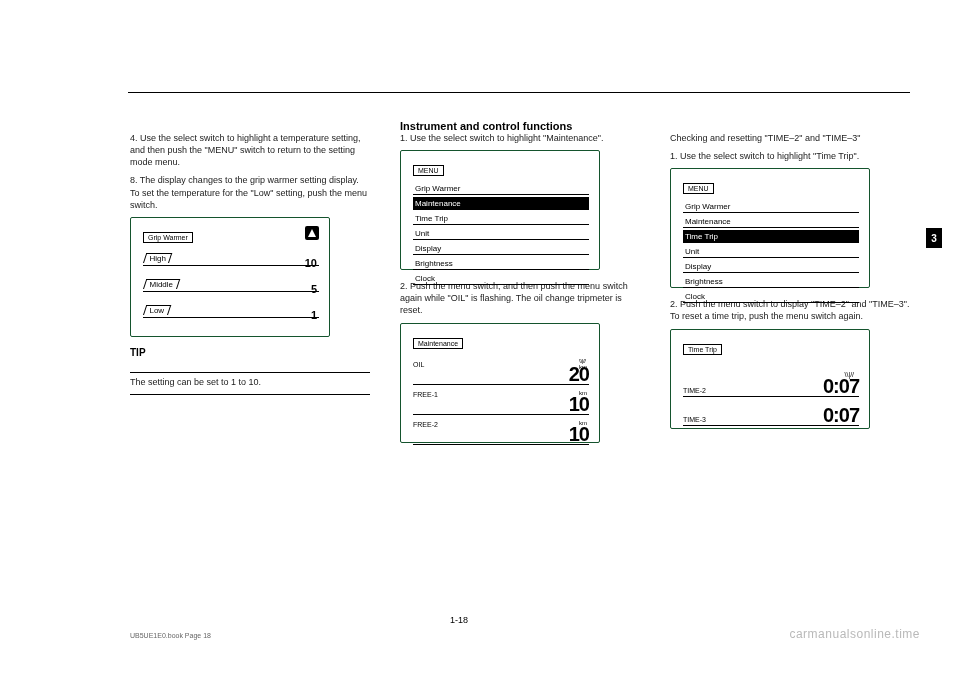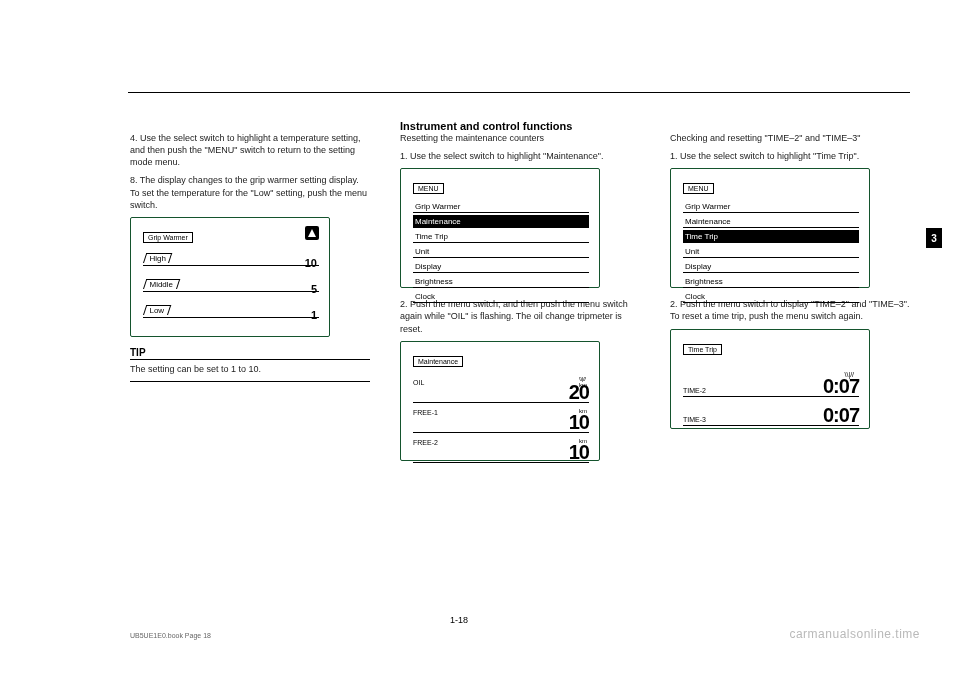--- a/index.html
+++ b/index.html
@@ -4,21 +4,21 @@
 <style>
   * { box-sizing: border-box; margin: 0; padding: 0; }
   html, body { width: 960px; height: 679px; background: #fff; font-family: Arial, Helvetica, sans-serif; color: #000; }
   .page { position: relative; width: 960px; height: 679px; }
   .col { position: absolute; }
   .col1 { left: 130px; top: 132px; width: 240px; }
   .col2 { left: 400px; top: 132px; width: 240px; }
   .col3 { left: 670px; top: 132px; width: 240px; }
   .para { font-size: 9px; line-height: 1.35; margin-bottom: 6px; color: #222; }
   .tip-block { margin-top: 6px; }
-  .tip-label { font-weight: bold; font-size: 10px; border-bottom: 1px solid #000; display: block; width: 100%; padding-bottom: 1px; margin-bottom: 3px; }
+  .tip-label { font-weight: bold; font-size: 10px; border-bottom: 1px solid #000; display: block; width: 100%; padding-bottom: 14px; margin-bottom: 3px; }
   .tip-end { border-top: 1px solid #000; height: 0; margin-top: 4px; }
 
   
   .lcd-wrap { width: 200px; margin: 6px 0 10px 0; }
   .lcd {
     position: relative;
     width: 200px;
     height: 140px;
     background: #fff;
     border: 1px solid #14532d;
@@ -126,21 +126,20 @@
     </div>
 
     <div class="tip-block">
       <span class="tip-label">TIP</span>
       <div class="para">The setting can be set to 1 to 10.</div>
       <div class="tip-end"></div>
     </div>
   </div>
 
   <div class="col col2">
-    <div class="para" style="font-weight:normal">Resetting the maintenance counters</div>
     <div class="para">1. Use the select switch to highlight "Maintenance".</div>
 
     <div class="lcd-wrap">
       <div class="lcd sm">
         <span class="title-box">MENU</span>
         <div class="menu-list">
           <div class="row">
               <span class="lbl">Grip Warmer</span>
             </div>
           <div class="row sel">

